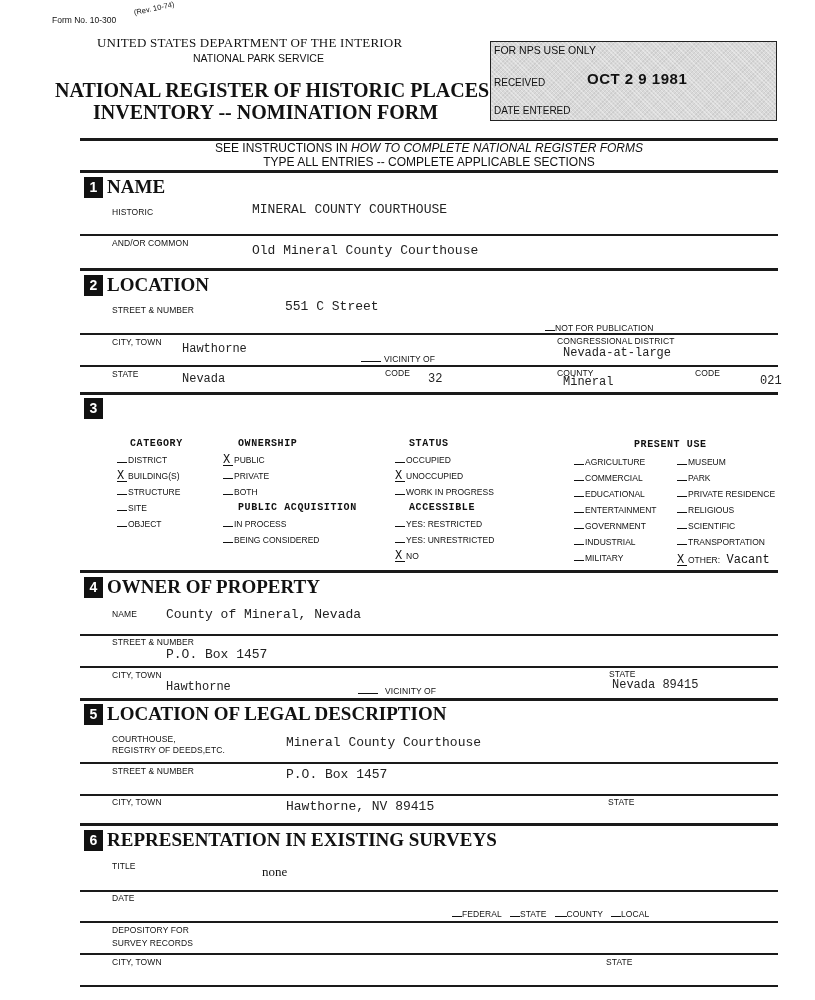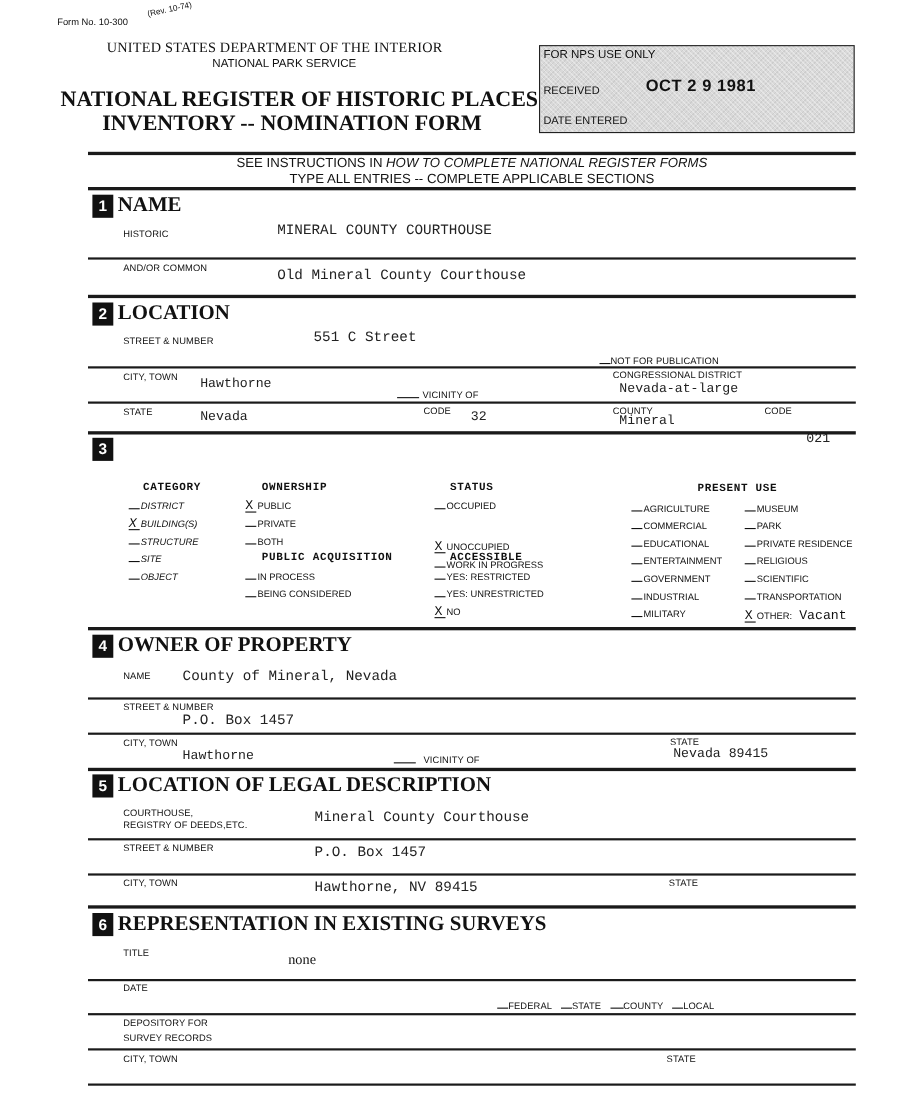--- a/index.html
+++ b/index.html
@@ -68,29 +68,29 @@
 <div class="abs lbl" style="left:557px;top:336px;">CONGRESSIONAL DISTRICT</div>
 <div class="abs val" style="left:563px;top:346px;font-size:12px;">Nevada-at-large</div>
 <div class="rule" style="top:365px;"></div>
 <div class="abs lbl" style="left:112px;top:369px;">STATE</div>
 <div class="abs val" style="left:182px;top:372px;font-size:12px;">Nevada</div>
 <div class="abs lbl" style="left:385px;top:368px;">CODE</div>
 <div class="abs val" style="left:428px;top:372px;font-size:12px;">32</div>
 <div class="abs lbl" style="left:557px;top:368px;">COUNTY</div>
 <div class="abs val" style="left:563px;top:375px;font-size:12px;">Mineral</div>
 <div class="abs lbl" style="left:695px;top:368px;">CODE</div>
-<div class="abs val" style="left:733px;top:374px;font-size:12px;margin-top:18px;">021</div>
+<div class="abs val" style="left:760px;top:374px;font-size:12px;">021</div>
 <div class="rule thick" style="top:392px;"></div>
 
 <div class="sec-title" style="top:398px;">
     <span class="sec-num">3</span>
   </div>
 
 <div class="abs colhead" style="left:130px;top:438px;">CATEGORY</div>
-<div class="abs" style="left:117px;top:455px;font-style:italic;">
+<div class="abs" style="left:117px;top:455px;">
   <div class="opt" style="height:16px;"><span class="mark"></span><span>DISTRICT</span></div>
   <div class="opt" style="height:16px;"><span class="mark">X</span><span>BUILDING(S)</span></div>
   <div class="opt" style="height:16px;"><span class="mark"></span><span>STRUCTURE</span></div>
   <div class="opt" style="height:16px;"><span class="mark"></span><span>SITE</span></div>
   <div class="opt" style="height:16px;"><span class="mark"></span><span>OBJECT</span></div>
 </div>
 
 <div class="abs colhead" style="left:238px;top:438px;">OWNERSHIP</div>
 <div class="abs" style="left:223px;top:455px;">
   <div class="opt" style="height:16px;"><span class="mark">X</span><span>PUBLIC</span></div>
@@ -99,21 +99,21 @@
 </div>
 <div class="abs colhead" style="left:238px;top:502px;">PUBLIC ACQUISITION</div>
 <div class="abs" style="left:223px;top:519px;">
   <div class="opt" style="height:16px;"><span class="mark"></span><span>IN PROCESS</span></div>
   <div class="opt" style="height:16px;"><span class="mark"></span><span>BEING CONSIDERED</span></div>
 </div>
 
 <div class="abs colhead" style="left:409px;top:438px;">STATUS</div>
 <div class="abs" style="left:395px;top:455px;">
   <div class="opt" style="height:16px;"><span class="mark"></span><span>OCCUPIED</span></div>
-  <div class="opt" style="height:16px;margin-top:21px;"><span class="mark">X</span><span>UNOCCUPIED</span></div>
+  <div class="opt" style="height:16px;"><span class="mark">X</span><span>UNOCCUPIED</span></div>
   <div class="opt" style="height:16px;"><span class="mark"></span><span>WORK IN PROGRESS</span></div>
 </div>
 <div class="abs colhead" style="left:409px;top:502px;">ACCESSIBLE</div>
 <div class="abs" style="left:395px;top:519px;">
   <div class="opt" style="height:16px;"><span class="mark"></span><span>YES: RESTRICTED</span></div>
   <div class="opt" style="height:16px;"><span class="mark"></span><span>YES: UNRESTRICTED</span></div>
   <div class="opt" style="height:16px;"><span class="mark">X</span><span>NO</span></div>
 </div>
 
 <div class="abs colhead" style="left:634px;top:439px;">PRESENT USE</div>

